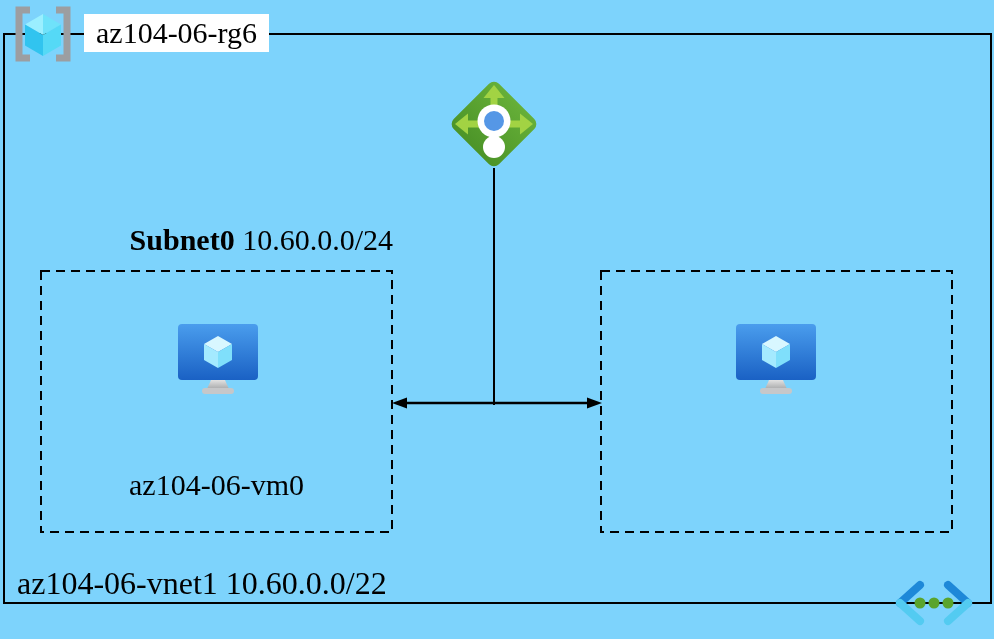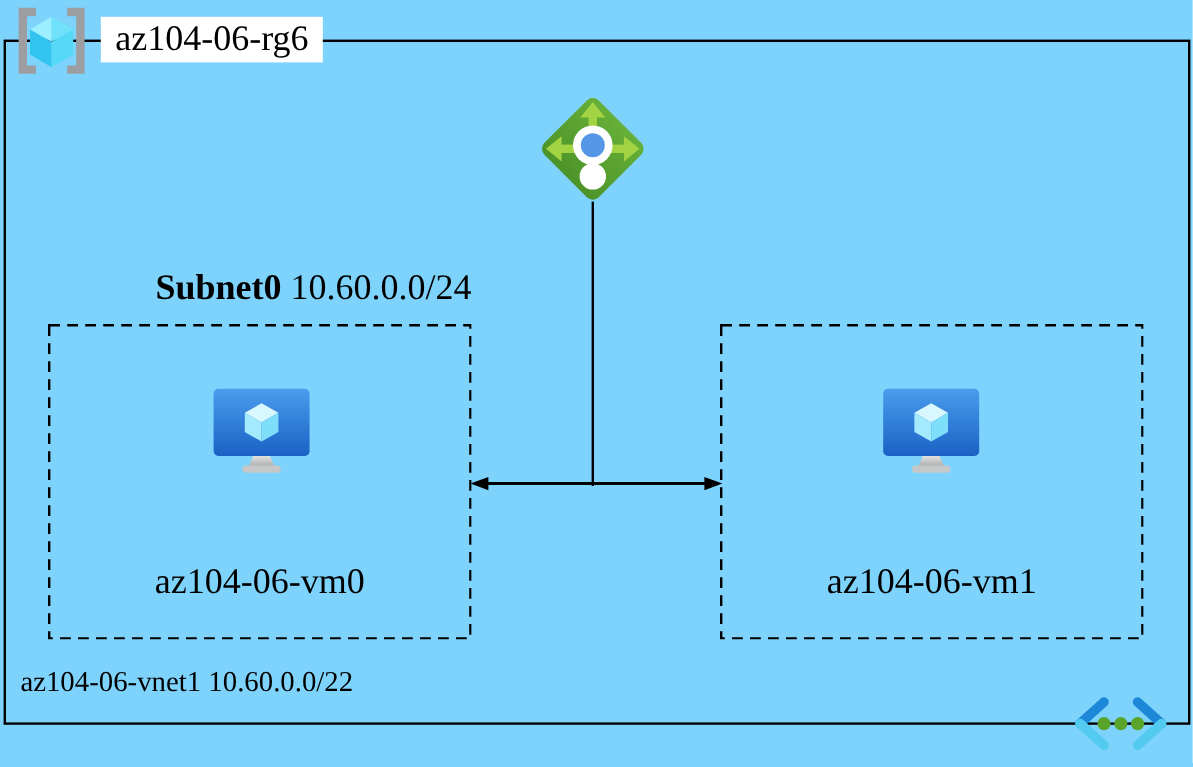--- a/index.html
+++ b/index.html
@@ -26,21 +26,21 @@
   .sb1 { left:600px; }
   .subnet-label {
     top:222px; width:353px; text-align:right; font-size:30px;
     line-height:36px; white-space:nowrap;
   }
   .subnet-label .sname { font-weight:700; }
   .vm-icon { top:323px; width:82px; height:72px; }
   .vm0 { left:177px; }
   .vm1 { left:735px; }
   .vm-label { top:436px; width:353px; text-align:center; font-size:30px; line-height:41px;margin-top:28px; }
-  .vnet-label { left:17px; top:552px; font-size:24px; line-height:34px; white-space:nowrap; }
+  .vnet-label { left:17px; top:566px; font-size:32px; line-height:34px; white-space:nowrap; }
   .vnet-icon { left:894px; top:579px; width:80px; height:48px; }
 </style>
 </head>
 <body>
 
 <div class="canvas">
 
   <div class="abs outer-box"></div>
 
   <svg class="abs rg-icon" viewBox="0 0 70 60">
@@ -133,21 +133,20 @@
     </defs>
     <polygon points="34,57 48,57 52,66 30,66" fill="url(#standg1)"></polygon>
     <rect x="25" y="65" width="32" height="6" rx="3" fill="#C6C7C9"></rect>
     <rect x="1" y="1" width="80" height="56" rx="4" fill="url(#vmg1)"></rect>
     <polygon points="41,13 55,21 41,29 27,21" fill="#D8F7FF"></polygon>
     <polygon points="27,21 41,29 41,45 27,37" fill="#A4EAFF"></polygon>
     <polygon points="41,29 55,21 55,37 41,45" fill="#7FDFFB"></polygon>
   </svg>
 
   <div class="abs vm-label sb1">
-    <div>az104-06-vm1</div>
   </div>
 
   <div class="abs vnet-label">az104-06-vnet1 10.60.0.0/22</div>
 
   <svg class="abs vnet-icon" viewBox="0 0 80 48">
     <path d="M 26 6 L 6 24" fill="none" stroke-width="8" stroke-linecap="round" stroke="#1E88D8"></path>
     <path d="M 6 24 L 26 42" fill="none" stroke-width="8" stroke-linecap="round" stroke="#53CBF1"></path>
     <path d="M 54 6 L 74 24" fill="none" stroke-width="8" stroke-linecap="round" stroke="#1E88D8"></path>
     <path d="M 74 24 L 54 42" fill="none" stroke-width="8" stroke-linecap="round" stroke="#53CBF1"></path>
     <circle cx="26" cy="24" r="5.5" fill="#5AA42C"></circle>

